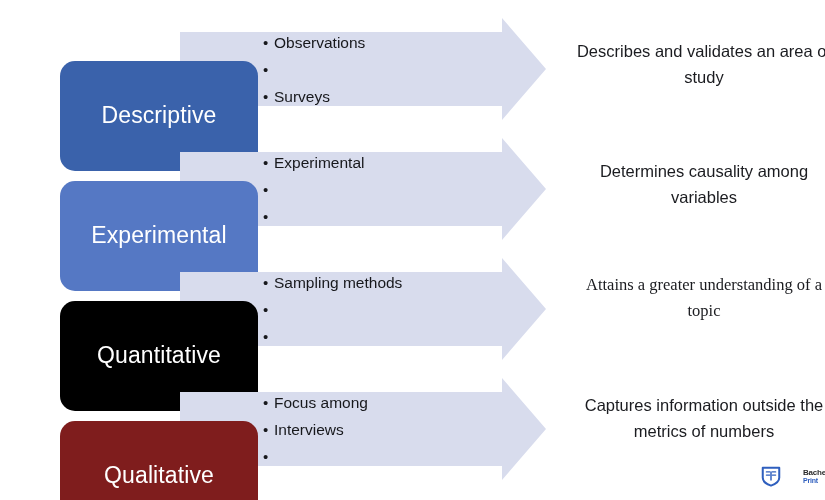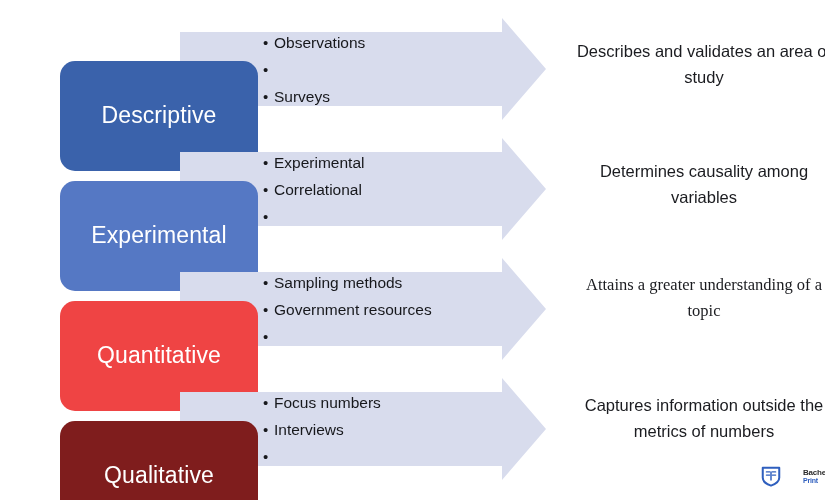--- a/index.html
+++ b/index.html
@@ -197,48 +197,46 @@
     <div class="label-box" style="background:#5578c4">
       <span class="label-text">Experimental</span>
     </div>
     <div class="bullets">
       <div class="bullet">
         <span class="dot">•</span>
         <span>Experimental</span>
       </div>
       <div class="bullet">
         <span class="dot">•</span>
-        <span>Correlational</span>
       </div>
       <div class="bullet">
         <span class="dot">•</span>
       </div>
     </div>
     <div class="outcome">
       <span class="outcome-text">Determines causality among variables</span>
     </div>
   </div>
 
   <div class="row row-2">
     <div class="arrow">
       <svg viewBox="0 0 366 102" preserveAspectRatio="none" aria-hidden="true">
         <polygon points="0,14 322,14 322,0 366,51 322,102 322,88 0,88" fill="#d8dced"></polygon>
       </svg>
     </div>
-    <div class="label-box" style="background:#ef4444">
+    <div class="label-box" style="background:#000000">
       <span class="label-text">Quantitative</span>
     </div>
     <div class="bullets">
       <div class="bullet">
         <span class="dot">•</span>
         <span>Sampling methods</span>
       </div>
       <div class="bullet">
         <span class="dot">•</span>
-        <span>Government resources</span>
       </div>
       <div class="bullet">
         <span class="dot">•</span>
       </div>
     </div>
     <div class="outcome">
       <span class="outcome-text">Attains a greater understanding of a topic</span>
     </div>
   </div>
 
@@ -247,21 +245,21 @@
       <svg viewBox="0 0 366 102" preserveAspectRatio="none" aria-hidden="true">
         <polygon points="0,14 322,14 322,0 366,51 322,102 322,88 0,88" fill="#d8dced"></polygon>
       </svg>
     </div>
     <div class="label-box" style="background:#7f1d1d">
       <span class="label-text">Qualitative</span>
     </div>
     <div class="bullets">
       <div class="bullet">
         <span class="dot">•</span>
-        <span>Focus numbers</span>
+        <span>Focus among</span>
       </div>
       <div class="bullet">
         <span class="dot">•</span>
         <span>Interviews</span>
       </div>
       <div class="bullet">
         <span class="dot">•</span>
       </div>
     </div>
     <div class="outcome">

